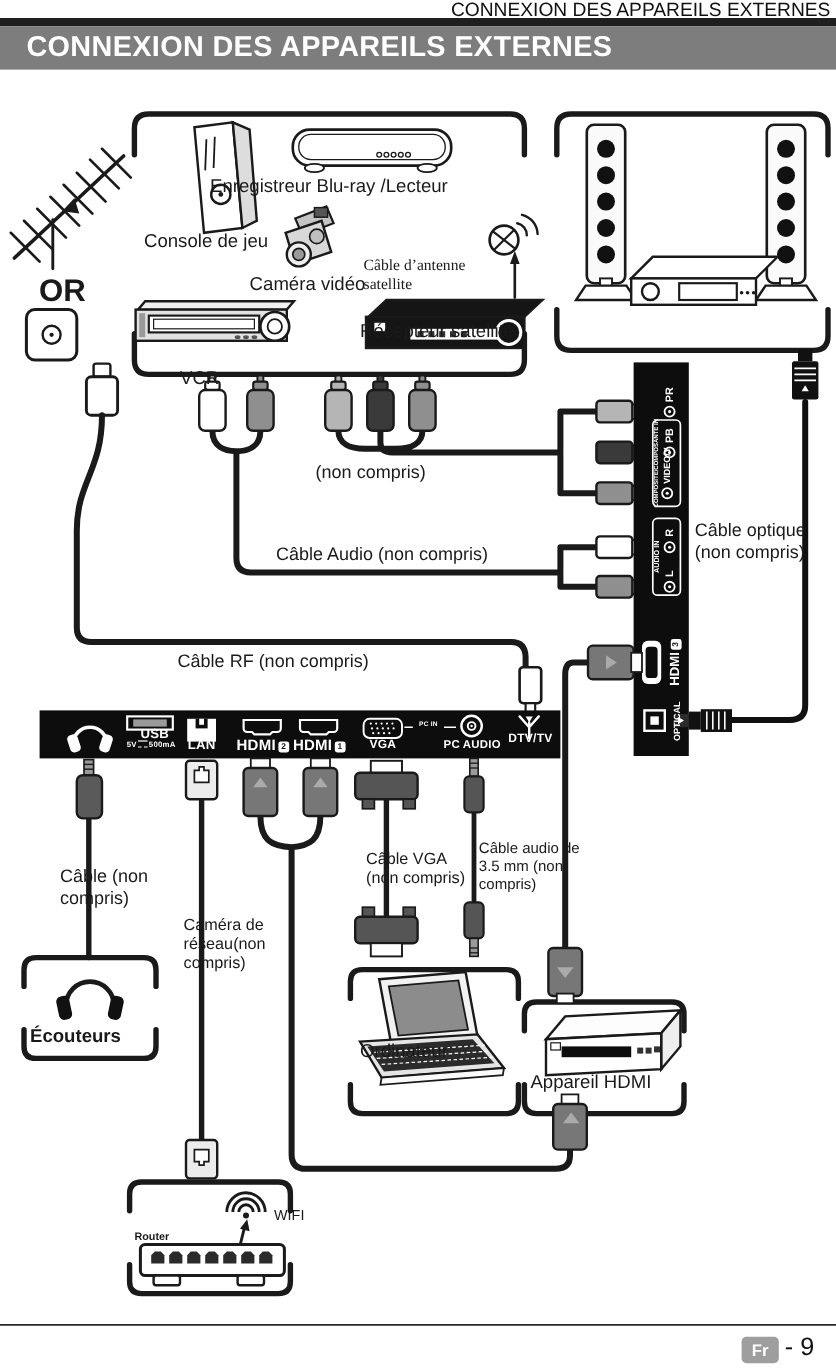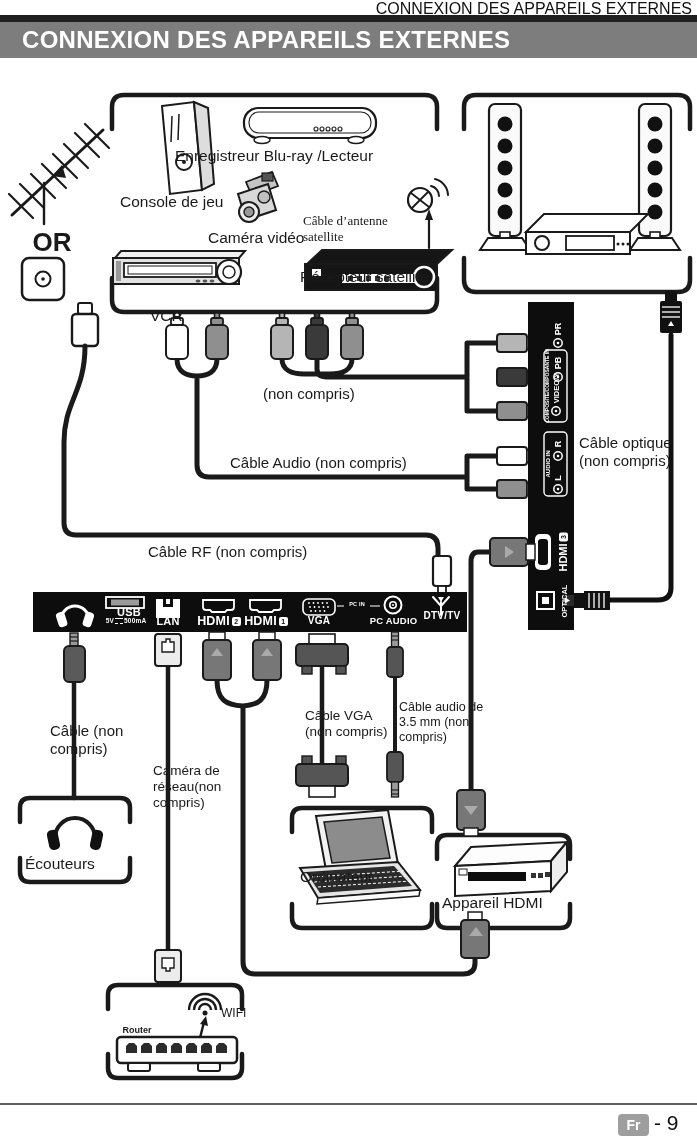--- a/index.html
+++ b/index.html
@@ -455,25 +455,25 @@
   <div class="lbl" style="left:305px;top:708px;width:100px;font-size:13.5px;">
     <div>Câble VGA</div>
     <div>(non compris)</div>
   </div>
   <div class="lbl" style="left:388px;top:700px;width:90px;font-size:12.5px;margin-left:11px;">
     <div>Câble audio de</div>
     <div>3.5 mm (non</div>
     <div>compris)</div>
   </div>
 
-  <div class="lbl" style="left:25px;top:855px;width:100px;font-size:15.5px;">Écouteurs</div>
+  <div class="lbl" style="left:25px;top:855px;width:100px;font-size:15.5px;font-weight:bold;">Écouteurs</div>
   <div class="lbl" style="left:300px;top:868px;width:125px;font-size:15.5px;">Ordinateur</div>
   <div class="lbl" style="left:442px;top:894px;width:125px;font-size:15.5px;">Appareil HDMI</div>
-  <div class="lbl" style="left:112px;top:1025px;width:50px;text-align:center;font-size:9px;font-weight:bold;">Router</div>
-  <div class="lbl" style="left:221px;top:1006px;width:40px;text-align:left;font-size:12px;">WIFI</div>
+  <div class="lbl" style="left:112px;top:1025px;width:50px;text-align:left;font-size:9px;font-weight:bold;">Router</div>
+  <div class="lbl" style="left:221px;top:1006px;width:40px;text-align:center;font-size:12px;">WIFI</div>
 
   <div class="plabel" style="left:106px;top:606px;width:46px;font-size:11px;">USB</div>
   <div class="plabel" style="left:98px;top:617px;width:56px;font-size:6.5px;"><span>5V</span><span class="dcsym"></span><span>500mA</span></div>
   <div class="plabel" style="left:145px;top:615px;width:46px;font-size:11px;">LAN</div>
   <div class="plabel" style="left:186px;top:614px;width:66px;font-size:12.5px;"><span>HDMI</span><span class="badge">2</span></div>
   <div class="plabel" style="left:233px;top:614px;width:66px;font-size:12.5px;"><span>HDMI</span><span class="badge">1</span></div>
   <div class="plabel" style="left:293px;top:615px;width:52px;font-size:10px;">VGA</div>
   <div class="plabel" style="left:344px;top:601px;width:26px;font-size:5.5px;background:#0d0d0d;">PC IN</div>
   <div class="plabel" style="left:365px;top:615px;width:57px;font-size:9.5px;">PC AUDIO</div>
   <div class="plabel" style="left:414px;top:610px;width:56px;font-size:10px;">DTV/TV</div>

